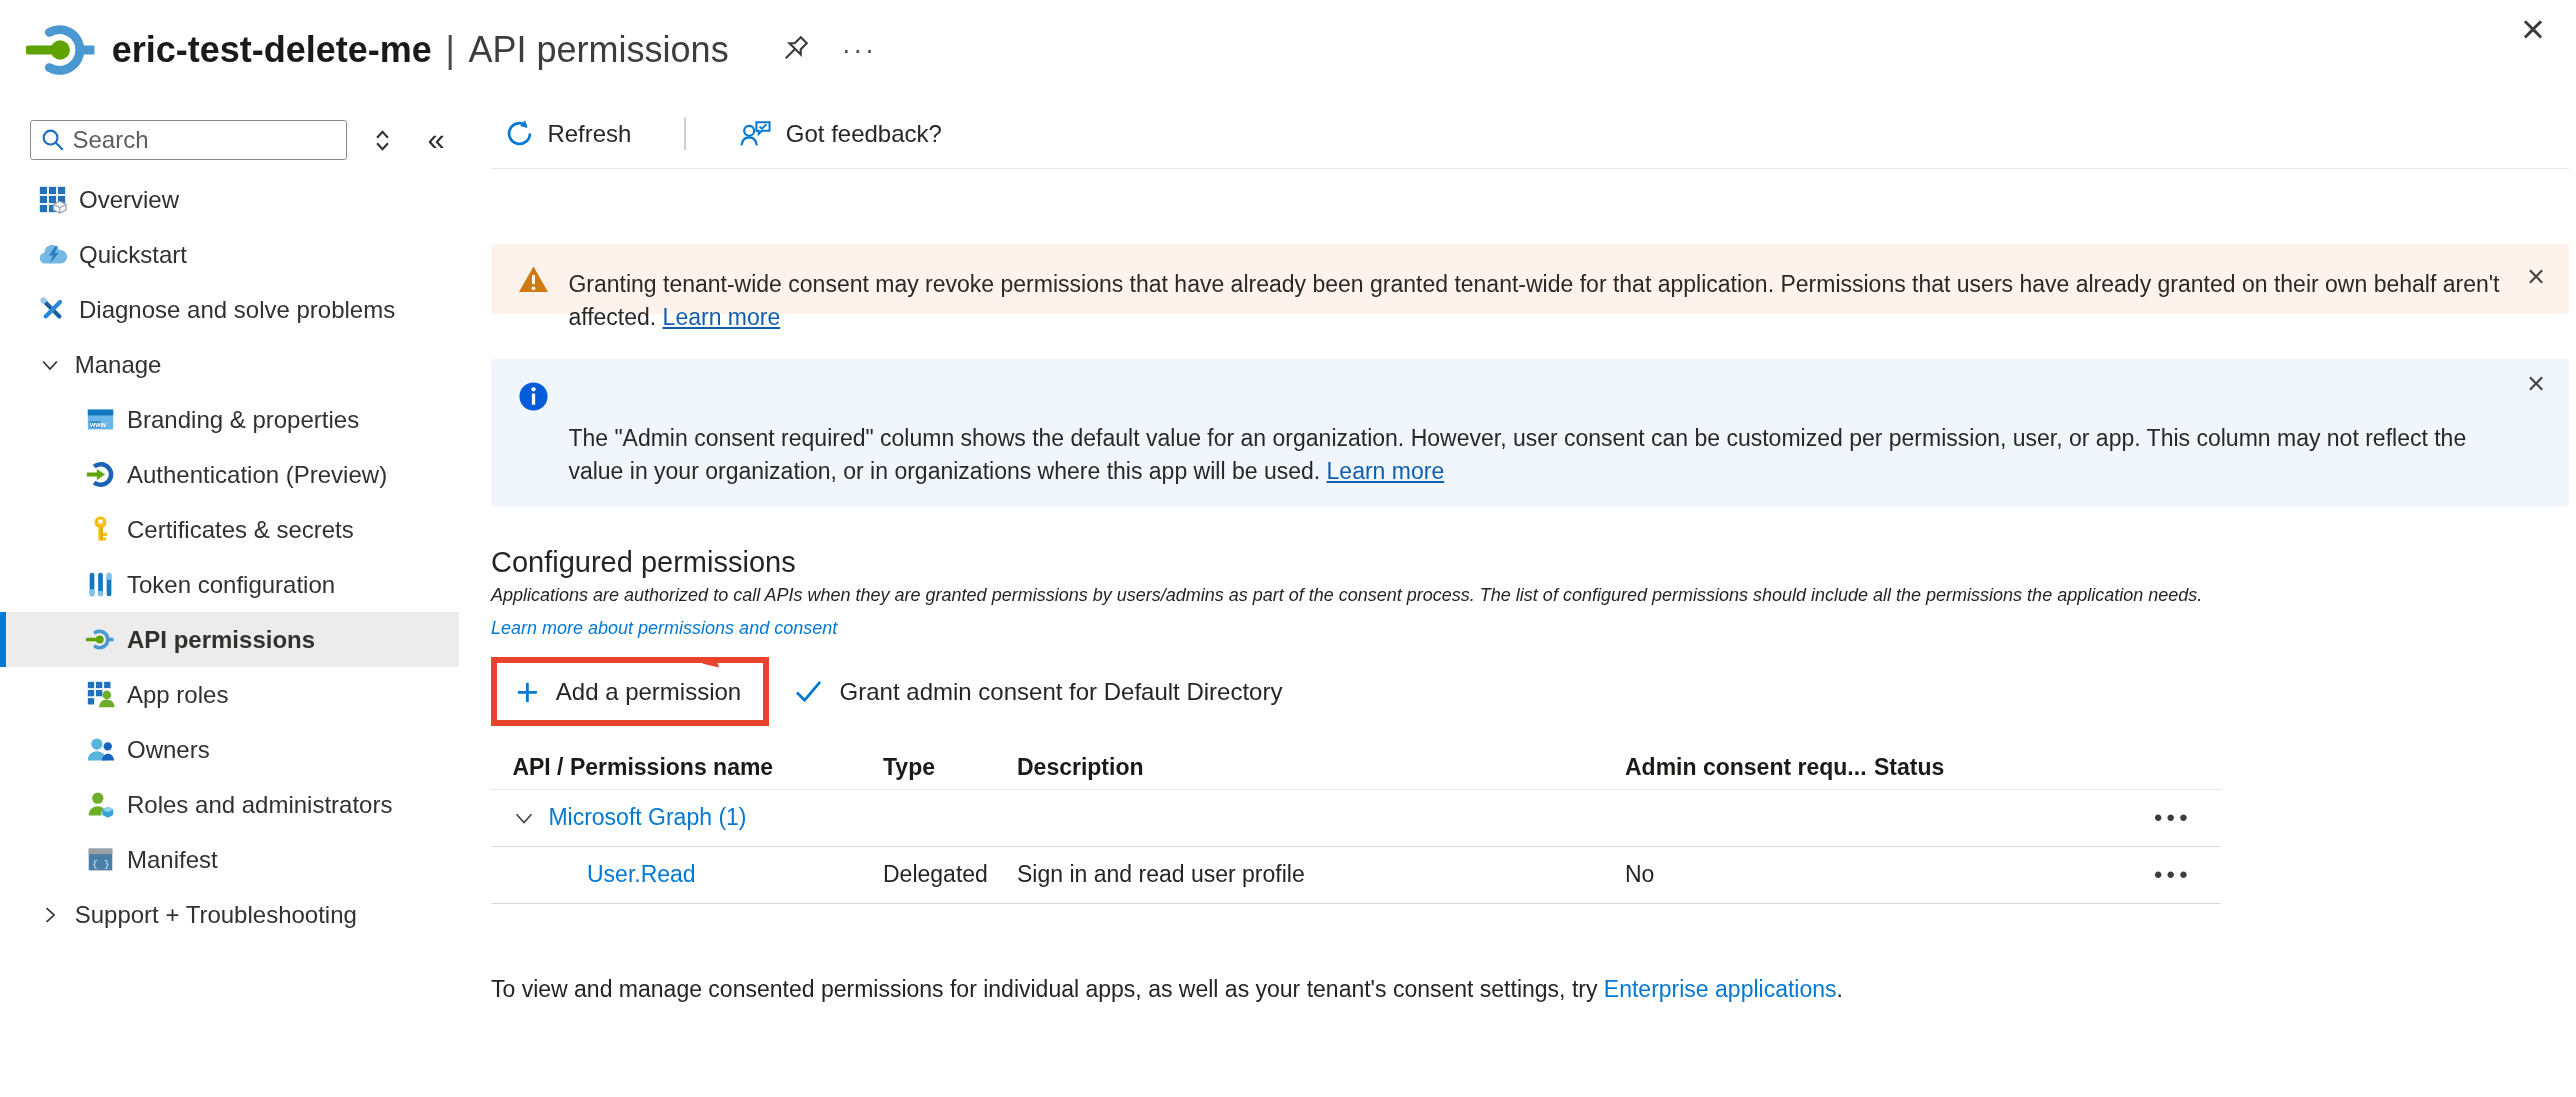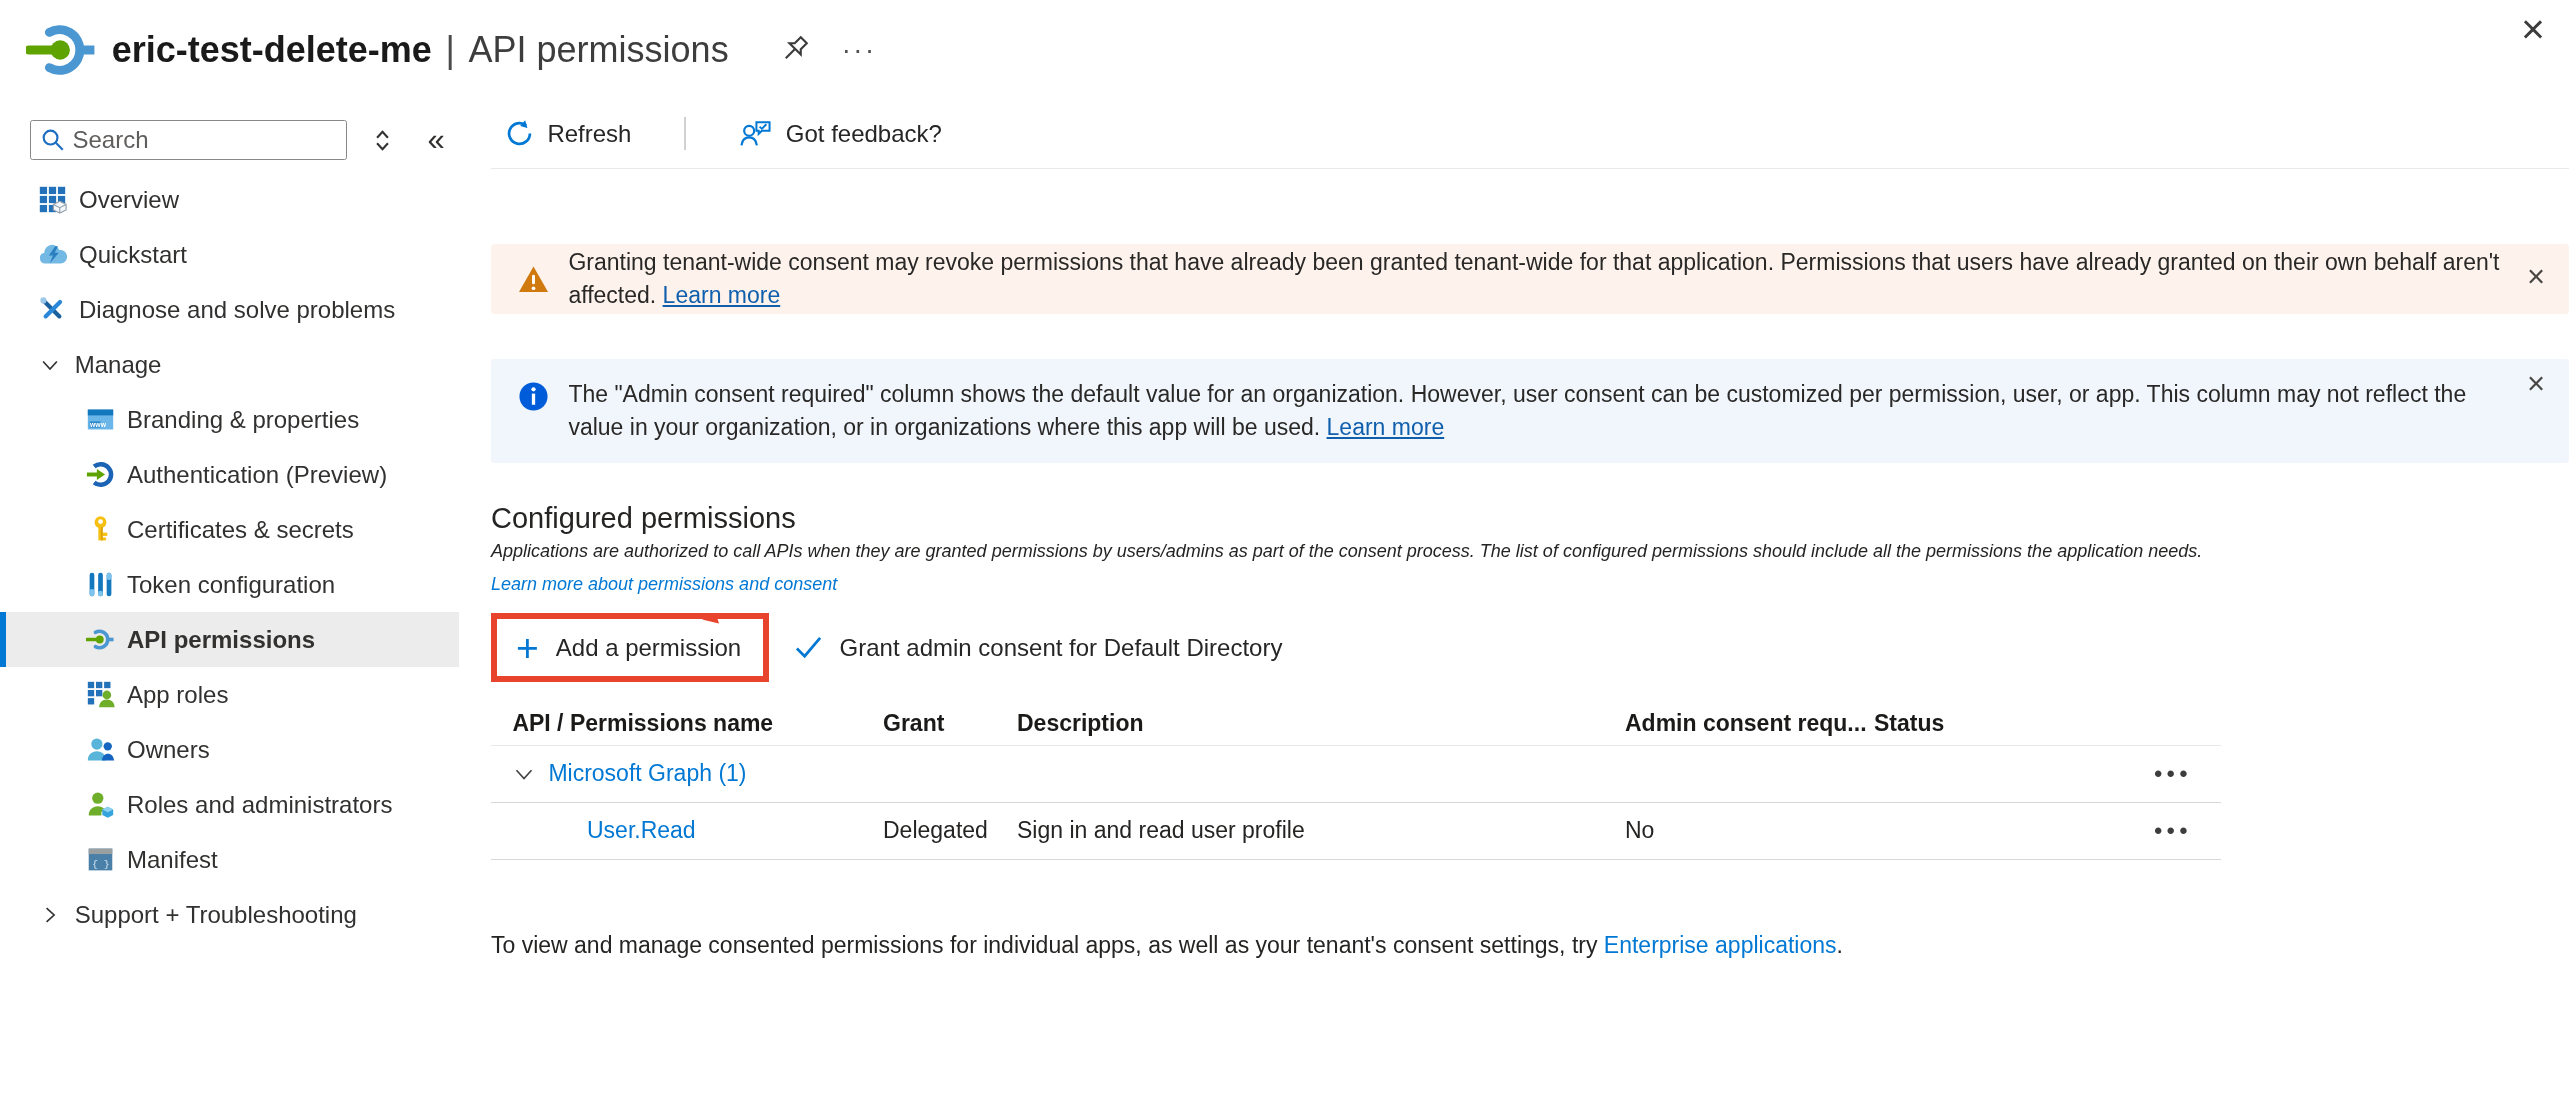--- a/index.html
+++ b/index.html
@@ -53,21 +53,21 @@
   .tb-sep { width: 1.7px; height: 33px; background: #d1d1d1; margin: 0 33px; }
 
   .banner { position: relative; border-radius: 3.4px; display: flex;
     padding: 0 69px 0 27.4px; }
   .banner.warning { margin-top: 75px; height: 70px; align-items: center;
     background: var(--warning_bg, #fdf3ec); }
   .banner.info { margin-top: 45px; padding-top: 19px; padding-bottom: 19px;
     align-items: flex-start; background: var(--info_bg, #f1f6fc); }
   .banner .b-ic { width: 31px; height: 31px; flex: 0 0 auto; }
   .banner.info .b-ic { margin-top: 2.6px; }
-  .banner .b-text { margin-left: 19px; font-size: 23px; line-height: 33px; color: #292827; }
+  .banner .b-text { margin-left: 19px; font-size: 23px; line-height: 33px; color: #292827; margin-top: 44px; }
   .banner.info .b-text { max-width: 1938px; }
   .banner a.b-link { color: var(--link_dark, #0f5fad); text-decoration: underline; }
   .banner-close { position: absolute; top: 8.6px; right: 24px; font-size: 31px;
     font-weight: 300; color: #484644; line-height: 1; }
   .banner.warning .banner-close { top: 17px; }
 
   .section-title { margin-top: 39px; font-size: 29px; font-weight: 400; color: #252423; }
   .desc { font-size: 18px; line-height: 33px; max-width: 1732px; font-style: italic; }
   a.plain-link { color: var(--accent_blue, #0078d4); text-decoration: none; }
 
@@ -354,21 +354,21 @@
         <svg viewBox="0 0 32 32">
           <polyline points="4,17 12,25 28,6" fill="none" stroke="#0078d4" stroke-width="2.8"></polyline>
         </svg>
         <span>Grant admin consent for Default Directory</span>
       </div>
     </div>
 
     <div class="perm-table">
       <div class="t-head">
         <span class="c1">API / Permissions name</span>
-        <span>Grant</span>
+        <span>Type</span>
         <span>Description</span>
         <span>Admin consent requ...</span>
         <span>Status</span>
       </div>
 
       <div class="t-row">
         <span class="c1">
           <svg class="chev" viewBox="0 0 32 32">
             <polyline points="6,11 16,22 26,11" fill="none" stroke="#424242" stroke-width="2.2"></polyline>
           </svg>

